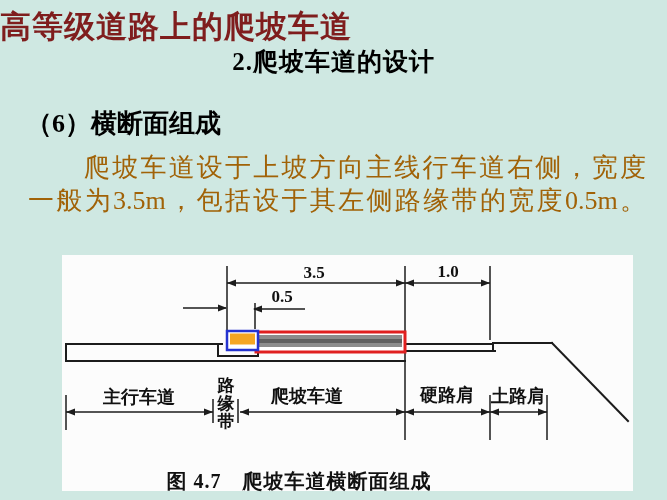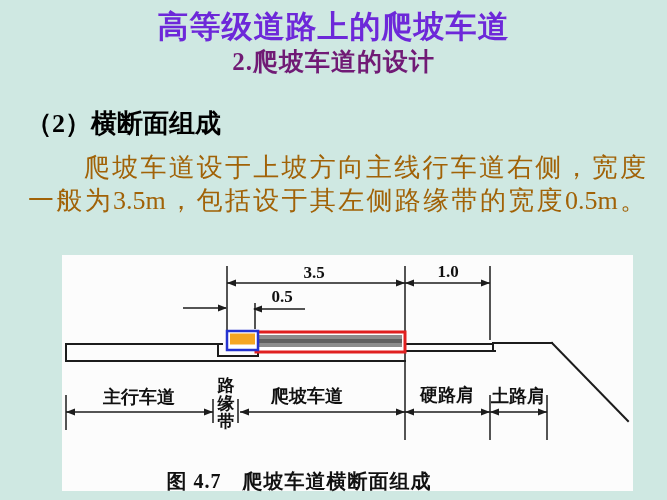--- a/index.html
+++ b/index.html
@@ -3,27 +3,27 @@
 <meta charset="utf-8">
 <style>
   html,body{margin:0;padding:0;}
   body{
     width:667px;height:500px;overflow:hidden;position:relative;
     background:#cfe8e2;
     font-family:"Liberation Serif", serif;
   }
   .title{
     position:absolute;left:0;top:6px;width:667px;
-    text-align:center;font-size:31px;font-weight:bold;
-    color:#6d28d9;letter-spacing:1px;
+    text-align:left;font-size:31px;font-weight:bold;
+    color:#7f1d1d;letter-spacing:1px;
   }
   .subtitle{
     position:absolute;left:0;top:45px;width:667px;
     text-align:center;font-size:25px;font-weight:bold;
-    color:#701a75;letter-spacing:1px;
+    color:#000000;letter-spacing:1px;
   }
   .heading{
     position:absolute;left:26px;top:106px;
     font-size:26px;font-weight:bold;color:#000;
   }
   .para-line{
     position:absolute;left:28px;width:618px;
     font-size:26px;color:#a16207;
     text-align:justify;text-align-last:justify;
   }
@@ -38,21 +38,21 @@
   .dim-num{font-family:"Liberation Serif",serif;font-size:17px;font-weight:bold;}
   .cn-label{font-family:"Liberation Serif",serif;font-size:18px;font-weight:bold;}
   .cn-label-sm{font-family:"Liberation Serif",serif;font-size:17px;font-weight:bold;}
   .caption-text{font-family:"Liberation Serif",serif;font-size:20px;font-weight:bold;letter-spacing:1px;}
 </style>
 </head>
 <body>
 
 <div class="title">高等级道路上的爬坡车道</div>
 <div class="subtitle">2.爬坡车道的设计</div>
-<div class="heading">（2）横断面组成</div>
+<div class="heading">（6）横断面组成</div>
 <div class="para-line para1">爬坡车道设于上坡方向主线行车道右侧，宽度</div>
 <div class="para-line para2">一般为3.5m，包括设于其左侧路缘带的宽度0.5m。</div>
 
 <div class="figure-panel">
   <svg width="571" height="245" viewBox="0 0 571 245">
 
     <g stroke="#1c1c1c" stroke-width="2" fill="none" stroke-linecap="square">
       <path d="M4,89 H160"></path>
       <path d="M4,89 V106"></path>
       <path d="M4,106 H343"></path>

